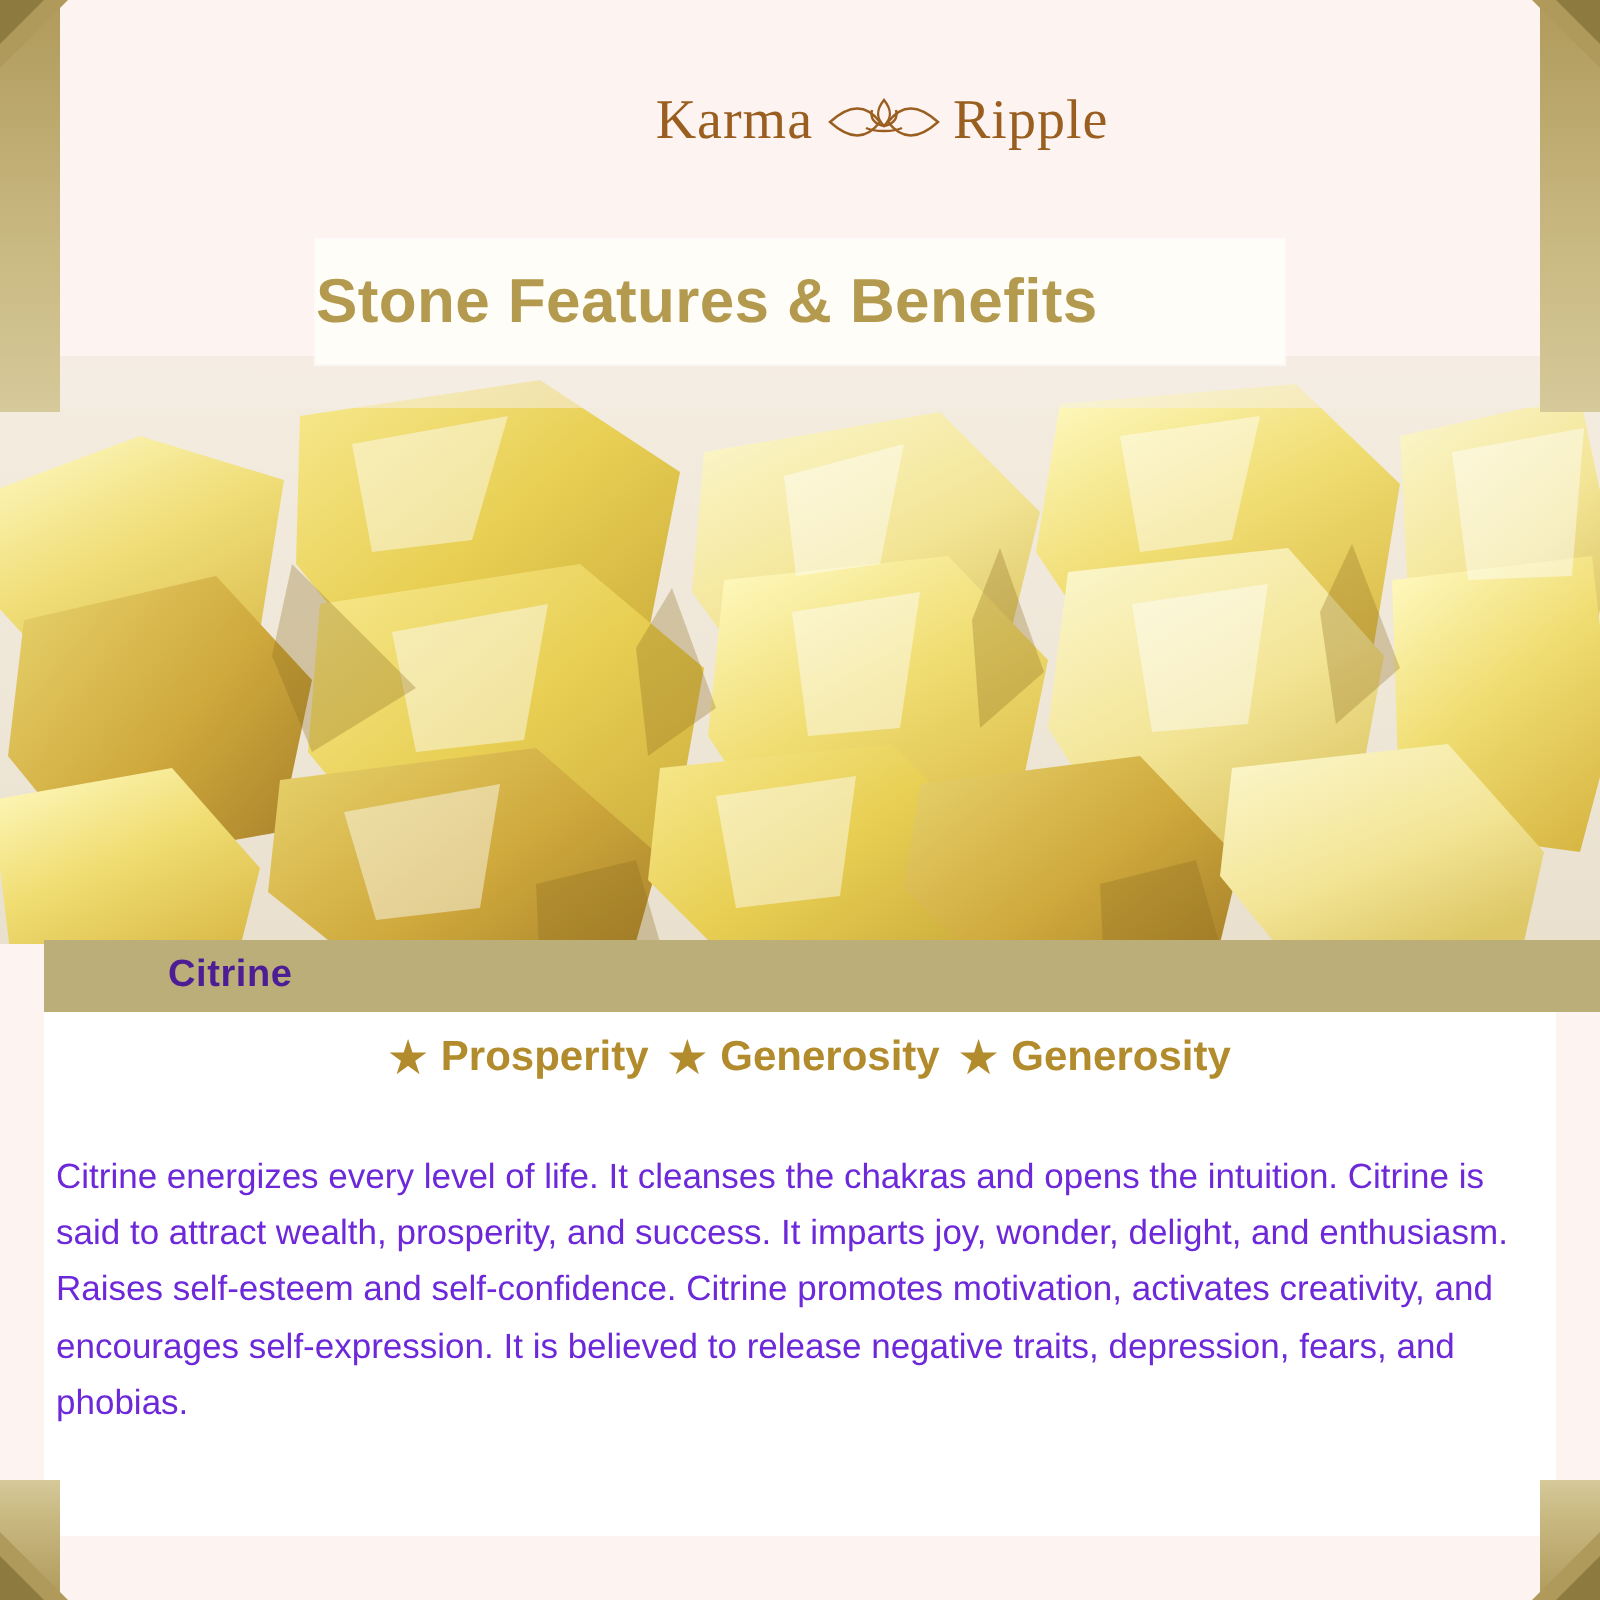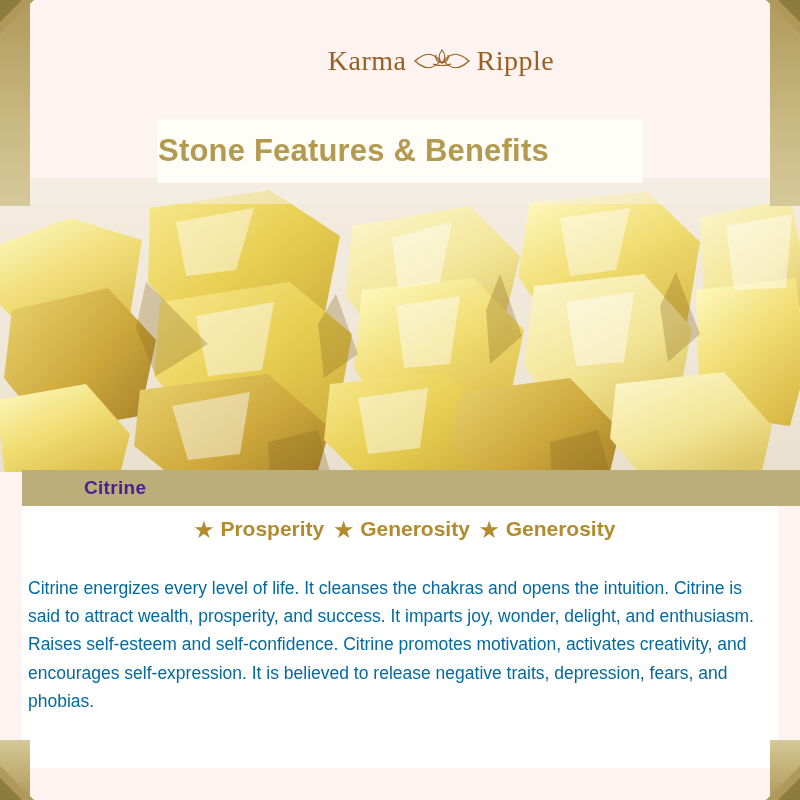--- a/index.html
+++ b/index.html
@@ -217,21 +217,21 @@
   }
 
   
   .description {
     position: absolute;
     top: 556px;
     left: 28px;
     width: 744px;
     font-size: 17.5px;
     line-height: 1.62;
-    color: #0369a1;
+    color: #6d28d9;
     z-index: 8;
   }
 
   
   .bottom-panel {
     position: absolute;
     top: 506px;
     left: 22px;
     width: 756px;
     height: 262px;

